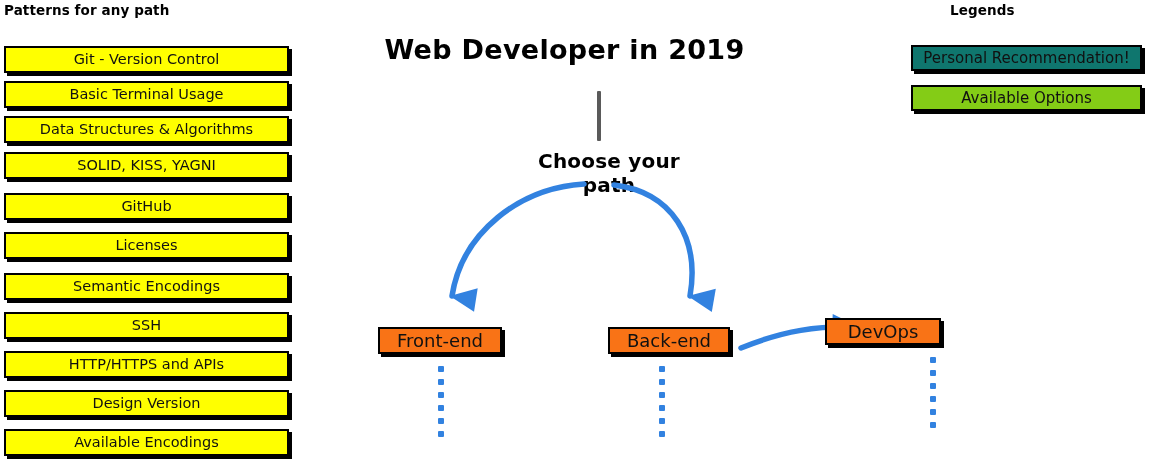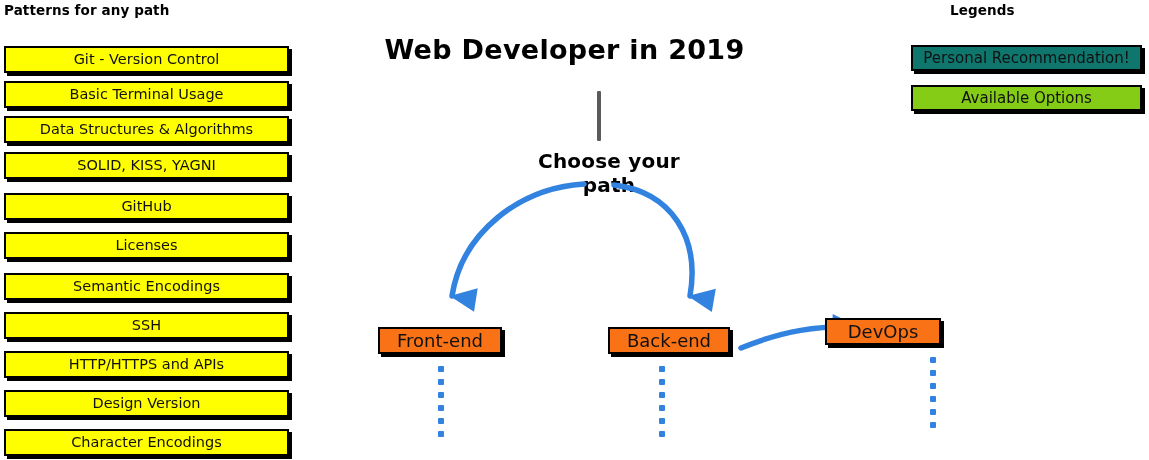--- a/index.html
+++ b/index.html
@@ -165,21 +165,21 @@
 <div class="sketch-box req-item" style="top:312px">
   <span>SSH</span>
 </div>
 <div class="sketch-box req-item" style="top:351px">
   <span>HTTP/HTTPS and APIs</span>
 </div>
 <div class="sketch-box req-item" style="top:390px">
   <span>Design Version</span>
 </div>
 <div class="sketch-box req-item" style="top:429px">
-  <span>Character Encodings</span>
+  <span>Available Encodings</span>
 </div>
 
 <div id="main-title">
   <span class="title-inner">Web Developer in 2019</span>
 </div>
 
 <div id="stem-line"></div>
 
 <div id="choose-path-label">Choose your path</div>
 

